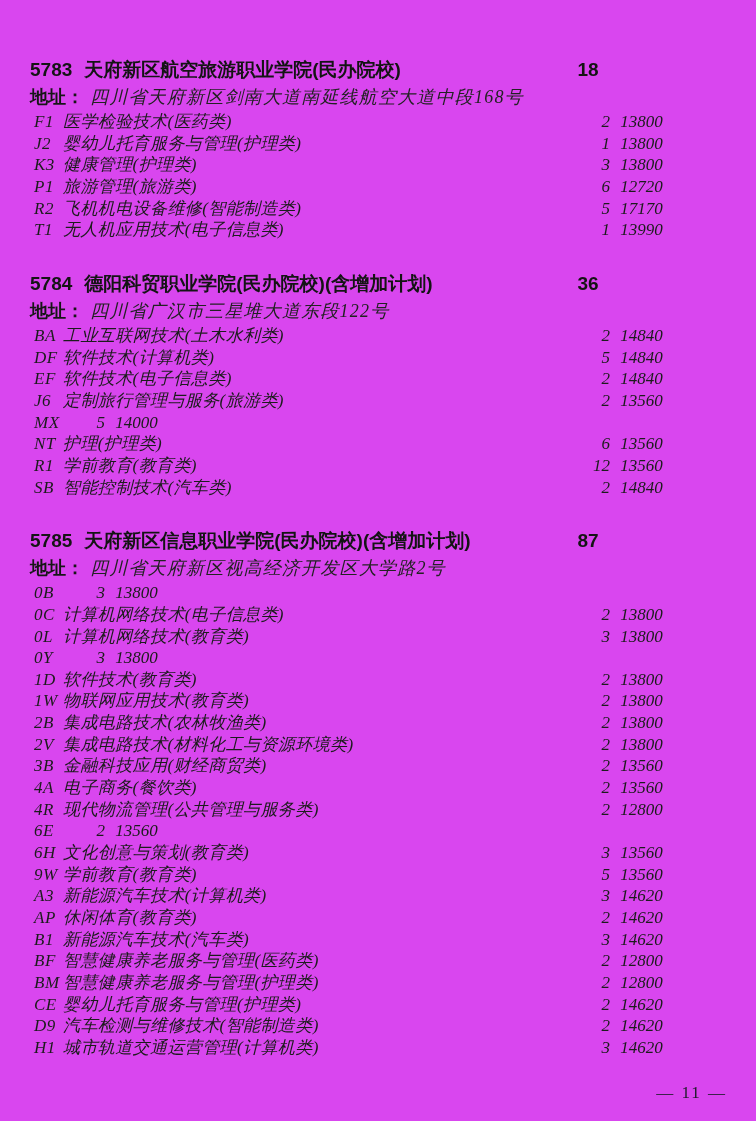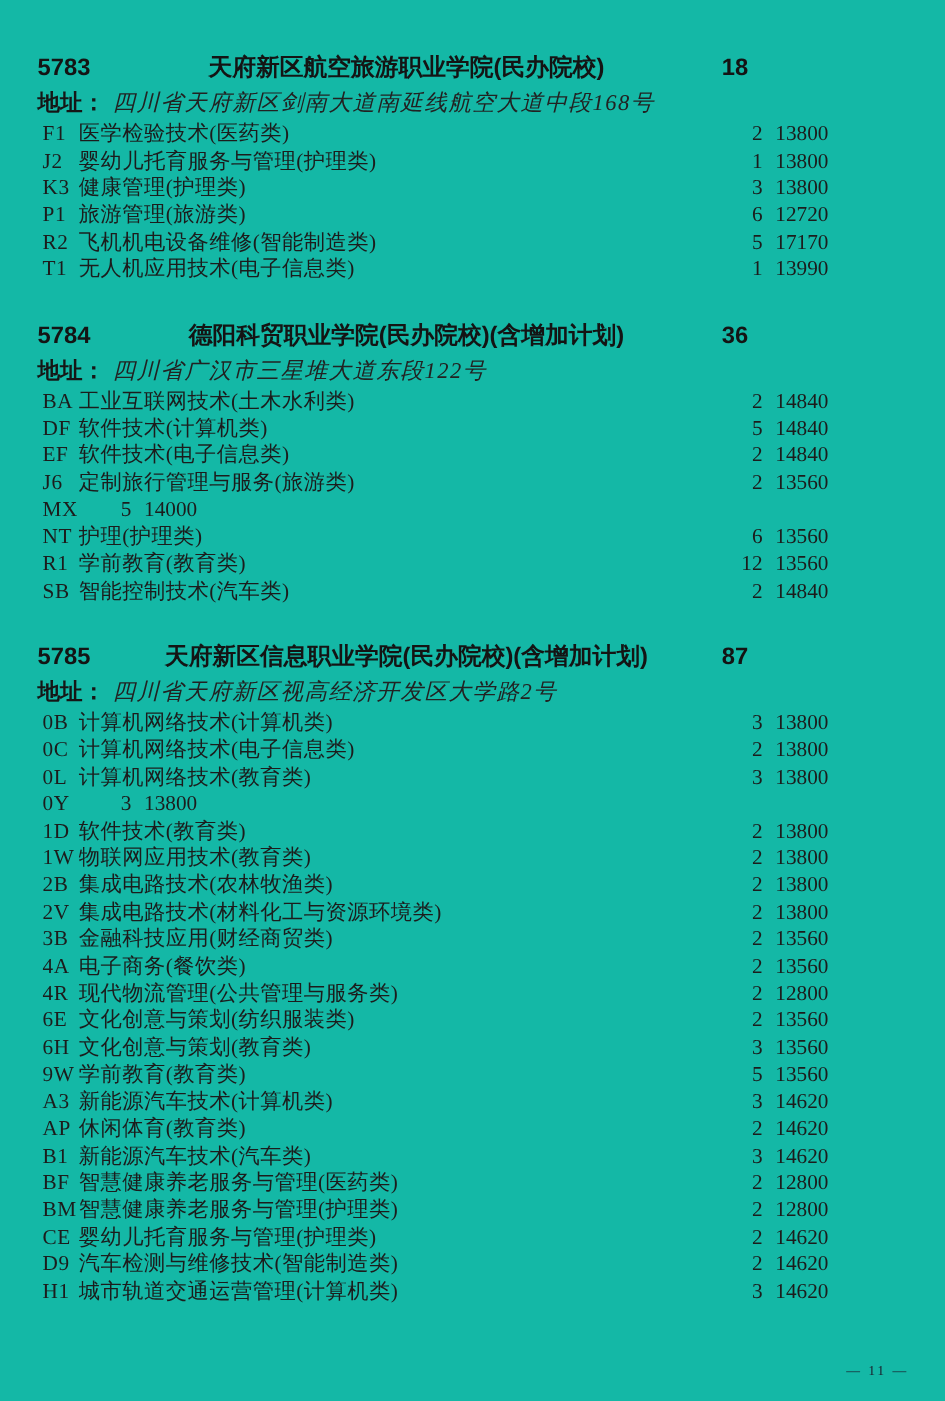--- a/index.html
+++ b/index.html
@@ -5,42 +5,42 @@
   html, body {
     margin: 0;
     padding: 0;
     background: #e8e8e8;
   }
   .page {
     position: relative;
     width: 756px;
     height: 1121px;
     margin: 0 auto;
-    background: #14b8a6;
+    background: #d946ef;
     color: #1c1c1c;
     font-family: "Liberation Serif", "DejaVu Serif", serif;
     box-sizing: border-box;
-    padding: 42px 83px 0 30px;
+    padding: 57px 83px 0 30px;
     overflow: hidden;
   }
   .section + .section {
     margin-top: 30px;
   }
   .section-header {
     display: flex;
     align-items: baseline;
     font-family: "Liberation Sans", "DejaVu Sans", sans-serif;
     font-weight: bold;
     font-size: 19px;
     line-height: 26px;
     color: #141414;
     white-space: nowrap;
   }
   .college-code { margin-right: 12px; flex: 0 0 auto; }
-  .college-name { flex: 1 1 auto; overflow: hidden; text-align: center; }
+  .college-name { flex: 1 1 auto; overflow: hidden; }
   .college-total { flex: 0 0 44px; text-align: center; }
   .fee-spacer { flex: 0 0 63px; }
   .address-line {
     display: flex;
     align-items: baseline;
     margin-top: 3px;
     font-size: 18px;
     line-height: 23px;
     white-space: nowrap;
   }
@@ -48,21 +48,21 @@
     font-family: "Liberation Sans", "DejaVu Sans", sans-serif;
     font-weight: bold;
     color: #161616;
     margin-right: 6px;
   }
   .address-text {
     font-style: italic;
     letter-spacing: 1.2px;
     color: #222;
   }
-  .majors { margin-top: 2px; }
+  .majors { margin-top: 2px; font-style: italic; }
   .major-row {
     display: flex;
     align-items: baseline;
     height: 21.66px;
     font-size: 17px;
     line-height: 21.66px;
     white-space: nowrap;
   }
   .major-code {
     flex: 0 0 29px;
@@ -73,21 +73,21 @@
     flex: 1 1 auto;
     letter-spacing: 0.4px;
     overflow: hidden;
   }
   .major-count { flex: 0 0 42px; text-align: right; }
   .major-fee  { flex: 0 0 63px; text-align: center; }
   .footer {
     position: absolute;
     right: 29px;
     bottom: 18px;
-    font-size: 11px;
+    font-size: 17px;
     letter-spacing: 2px;
     color: #1c1c2a;
   }
 </style>
 </head>
 <body>
 
 <div class="page">
   <div id="sections-root">
       <section class="section">
@@ -208,21 +208,20 @@
       <span class="college-total">87</span>
       <span class="fee-spacer"></span>
     </div>
     <div class="address-line">
       <span class="address-label">地址：</span>
       <span class="address-text">四川省天府新区视高经济开发区大学路2号</span>
     </div>
     <div class="majors">
           <div class="major-row">
     <span class="major-code">0B</span>
-    <span class="major-name">计算机网络技术(计算机类)</span>
     <span class="major-count">3</span>
     <span class="major-fee">13800</span>
   </div>
           <div class="major-row">
     <span class="major-code">0C</span>
     <span class="major-name">计算机网络技术(电子信息类)</span>
     <span class="major-count">2</span>
     <span class="major-fee">13800</span>
   </div>
           <div class="major-row">
@@ -273,21 +272,20 @@
     <span class="major-fee">13560</span>
   </div>
           <div class="major-row">
     <span class="major-code">4R</span>
     <span class="major-name">现代物流管理(公共管理与服务类)</span>
     <span class="major-count">2</span>
     <span class="major-fee">12800</span>
   </div>
           <div class="major-row">
     <span class="major-code">6E</span>
-    <span class="major-name">文化创意与策划(纺织服装类)</span>
     <span class="major-count">2</span>
     <span class="major-fee">13560</span>
   </div>
           <div class="major-row">
     <span class="major-code">6H</span>
     <span class="major-name">文化创意与策划(教育类)</span>
     <span class="major-count">3</span>
     <span class="major-fee">13560</span>
   </div>
           <div class="major-row">

